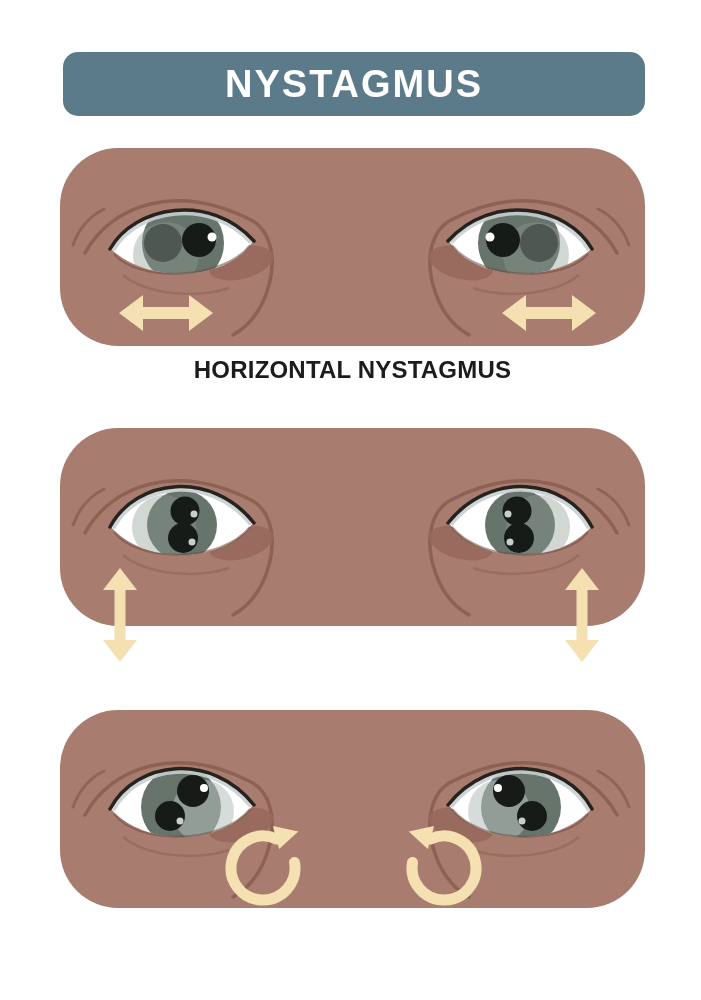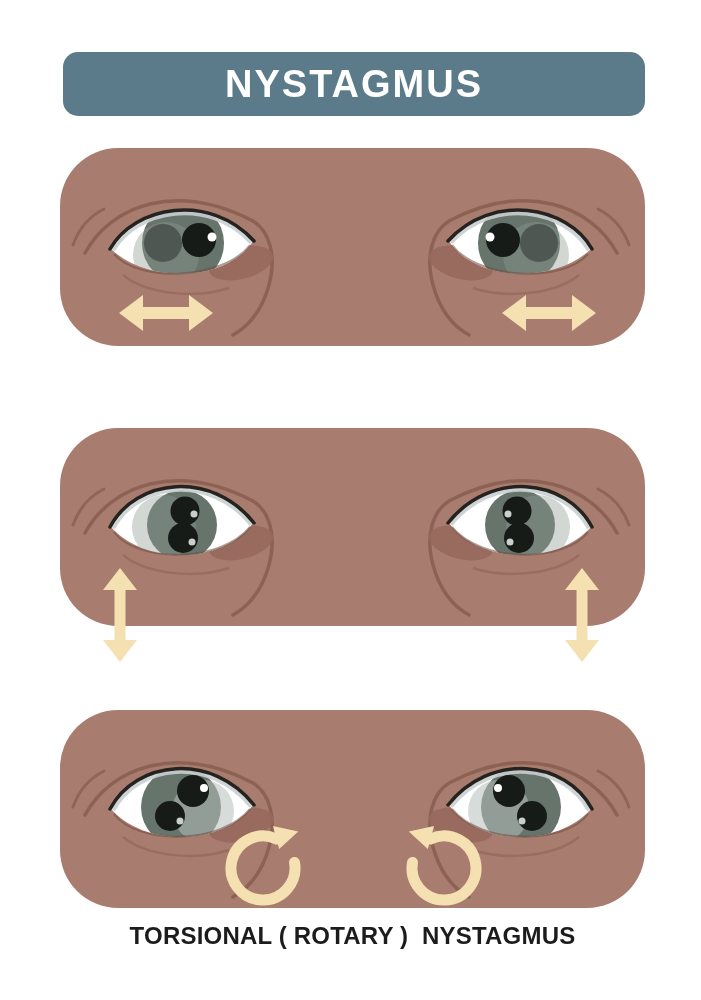--- a/index.html
+++ b/index.html
@@ -76,20 +76,21 @@
         <path class="lowline" d="M7,51 C32,80 116,77 143,42"></path>
         <path class="crease" d="M16,72 C42,93 92,95 122,85"></path>
       </g>
     </defs>
     <rect class="panel" x="0" y="0" width="585" height="198" rx="58"></rect>
     <use href="#eye1" transform="translate(47,55)"></use>
     <use href="#eye1" transform="translate(535,55) scale(-1,1)"></use>
     <polygon class="arrow" points="59,165 83,147 83,159 129,159 129,147 153,165 129,183 129,171 83,171 83,183"></polygon>
     <polygon class="arrow" points="442,165 466,147 466,159 512,159 512,147 536,165 512,183 512,171 466,171 466,183"></polygon>
   </svg>
+  <div class="caption" id="cap-1">HORIZONTAL NYSTAGMUS</div>
 
   <svg id="panel-2" class="panel-svg" width="585" height="240" viewBox="0 0 585 240">
     <defs>
       <clipPath id="ac2">
           <path d="M4,44 C30,-4 104,-12 146,40 C118,80 40,84 4,44 Z"></path>
         </clipPath>
       <g id="eye2">
         <path class="brow" d="M-22,50 C4,2 70,-22 146,18 C162,28 170,52 162,82 C156,104 144,122 126,132"></path>
         <path class="brow thin" d="M-34,42 C-28,25 -17,13 -3,6"></path>
         <ellipse class="shadow" cx="134" cy="60" rx="33" ry="16" transform="rotate(-14 134 60)"></ellipse>
@@ -142,15 +143,14 @@
         <path class="arc" d="M234.5,152.4 A32,32 0 1 1 216.5,129"></path>
         <polygon class="arr" points="-2,-12 21,0 -2,12" transform="translate(218,127) rotate(-15)"></polygon>
       </g>
     </defs>
     <rect class="panel" x="0" y="0" width="585" height="198" rx="58"></rect>
     <use href="#eye3" transform="translate(47,55)"></use>
     <use href="#eye3" transform="translate(535,55) scale(-1,1)"></use>
     <use href="#rot3"></use>
     <use href="#rot3" transform="translate(587,0) scale(-1,1)"></use>
   </svg>
-  <div class="caption" id="cap-3">TORSIONAL ( ROTARY )  NYSTAGMUS</div>
 
 </div>
 
 </body></html>

